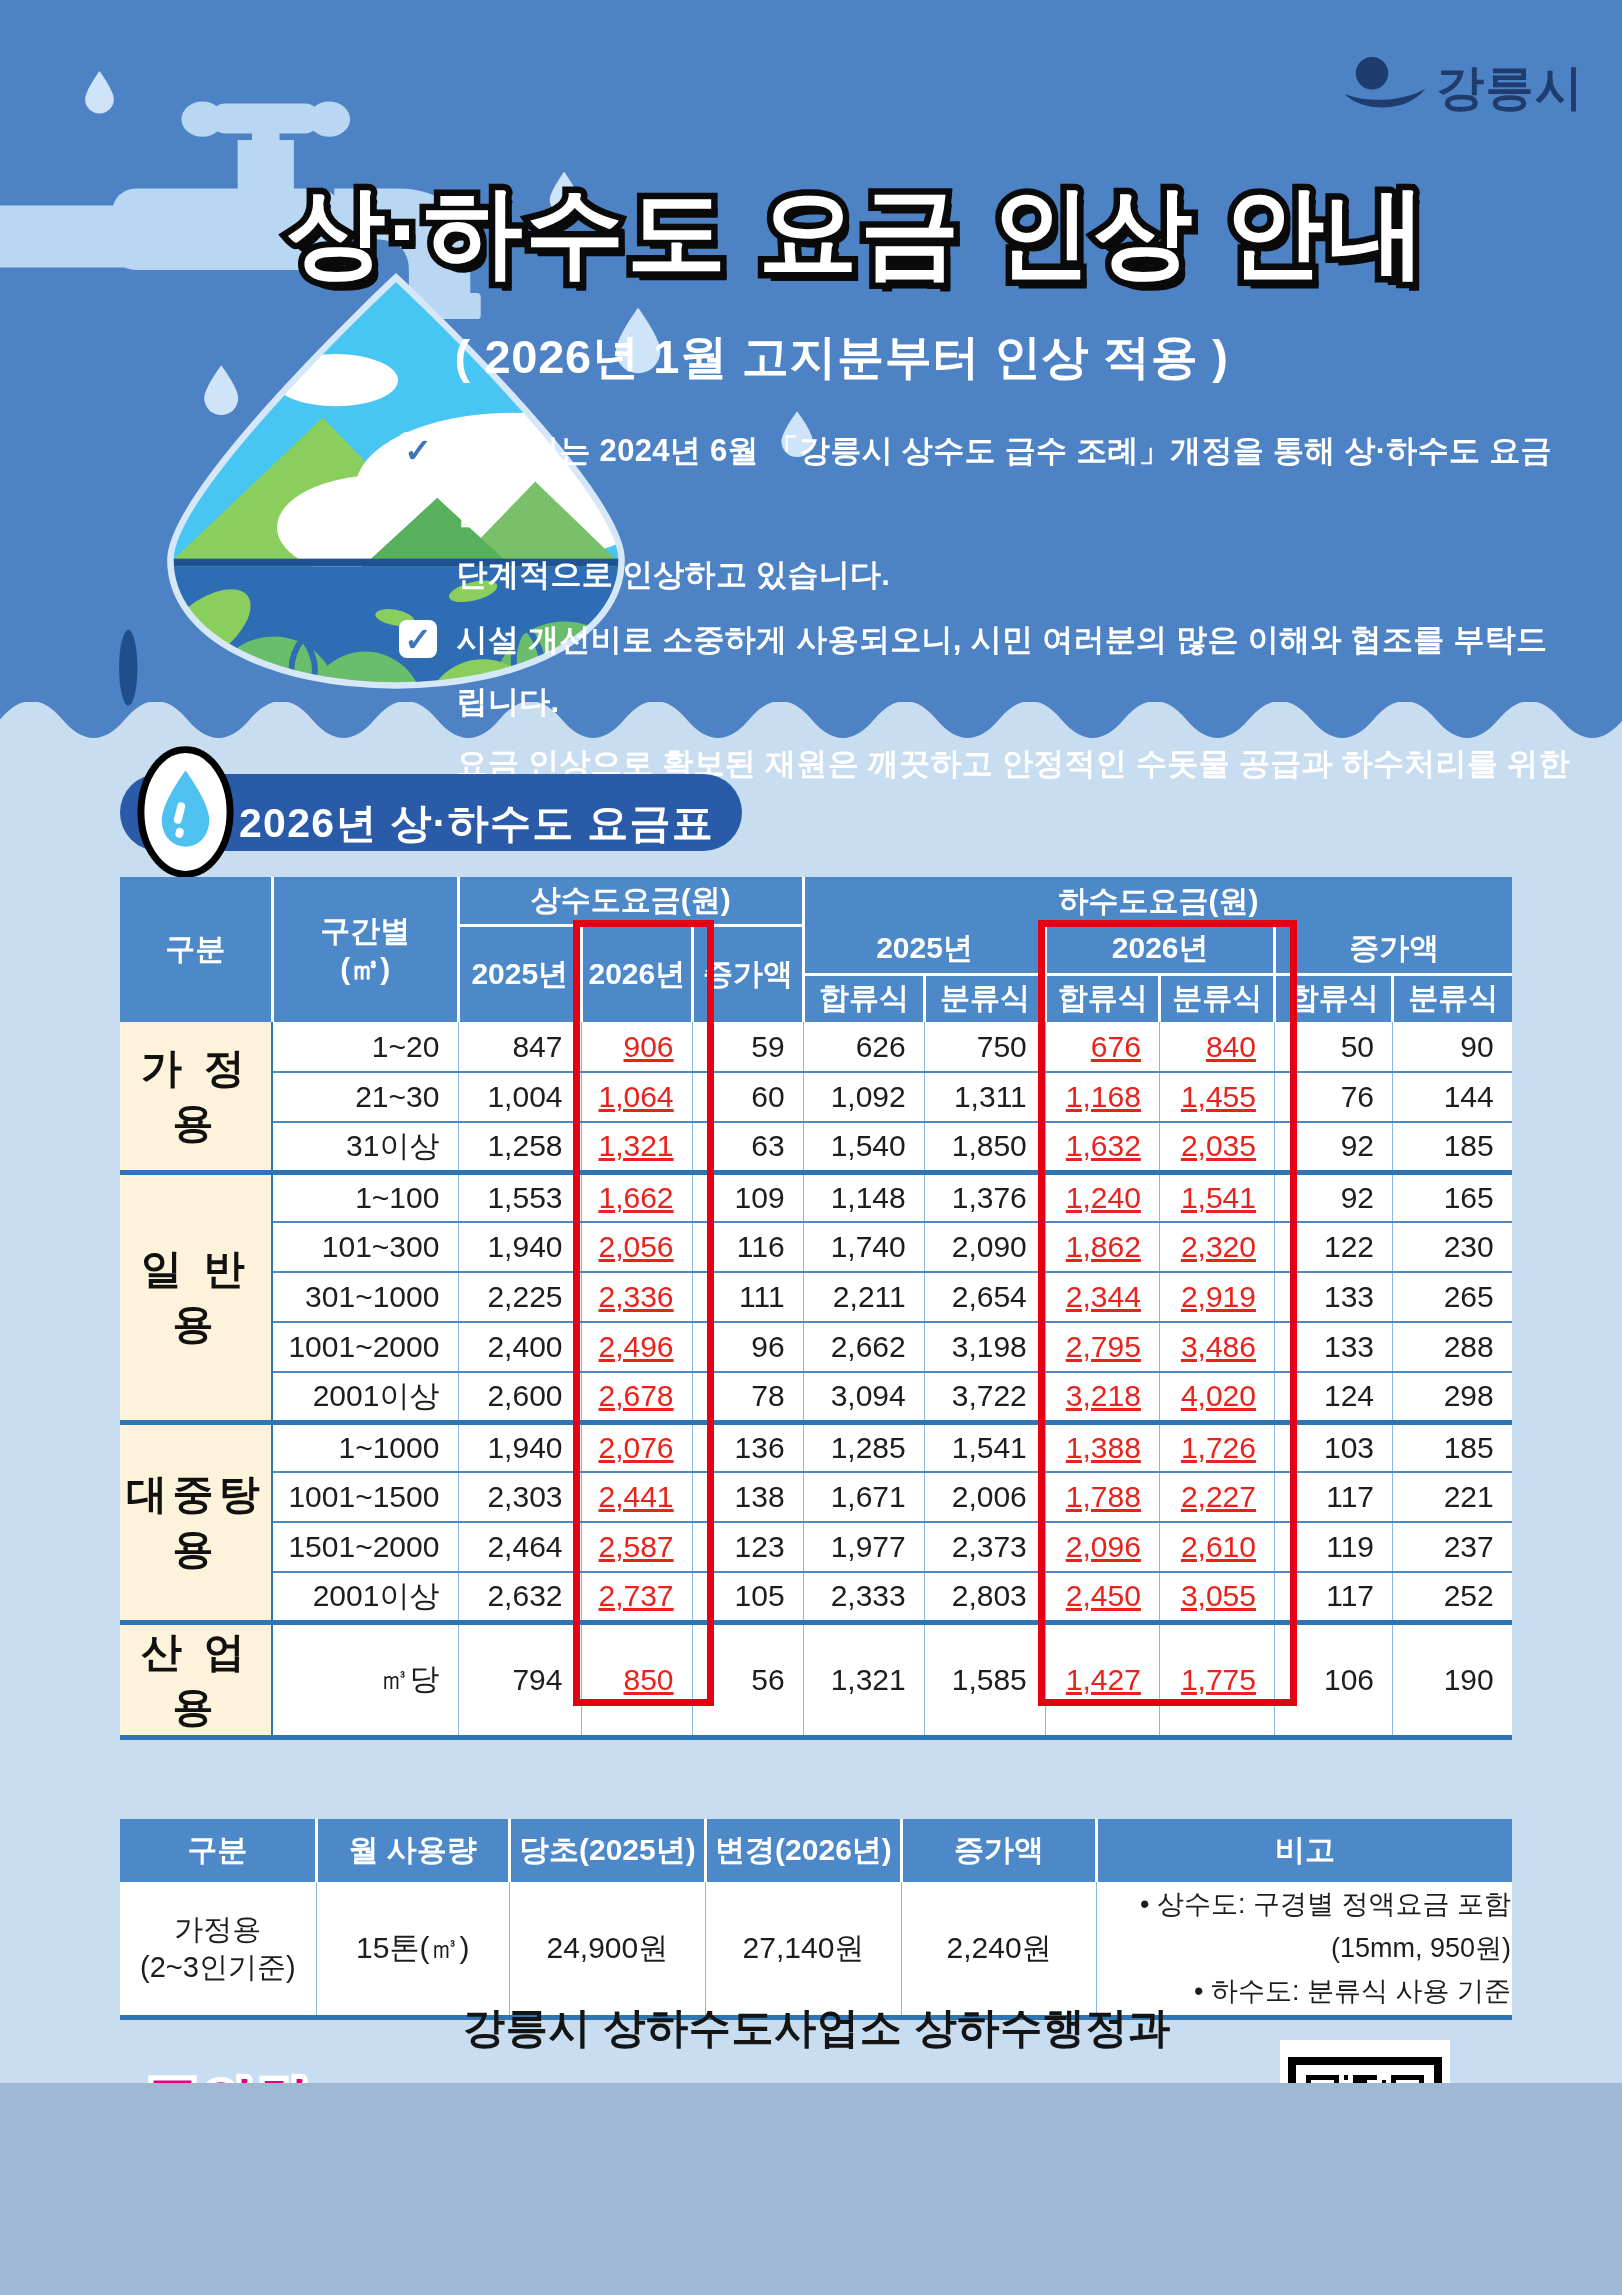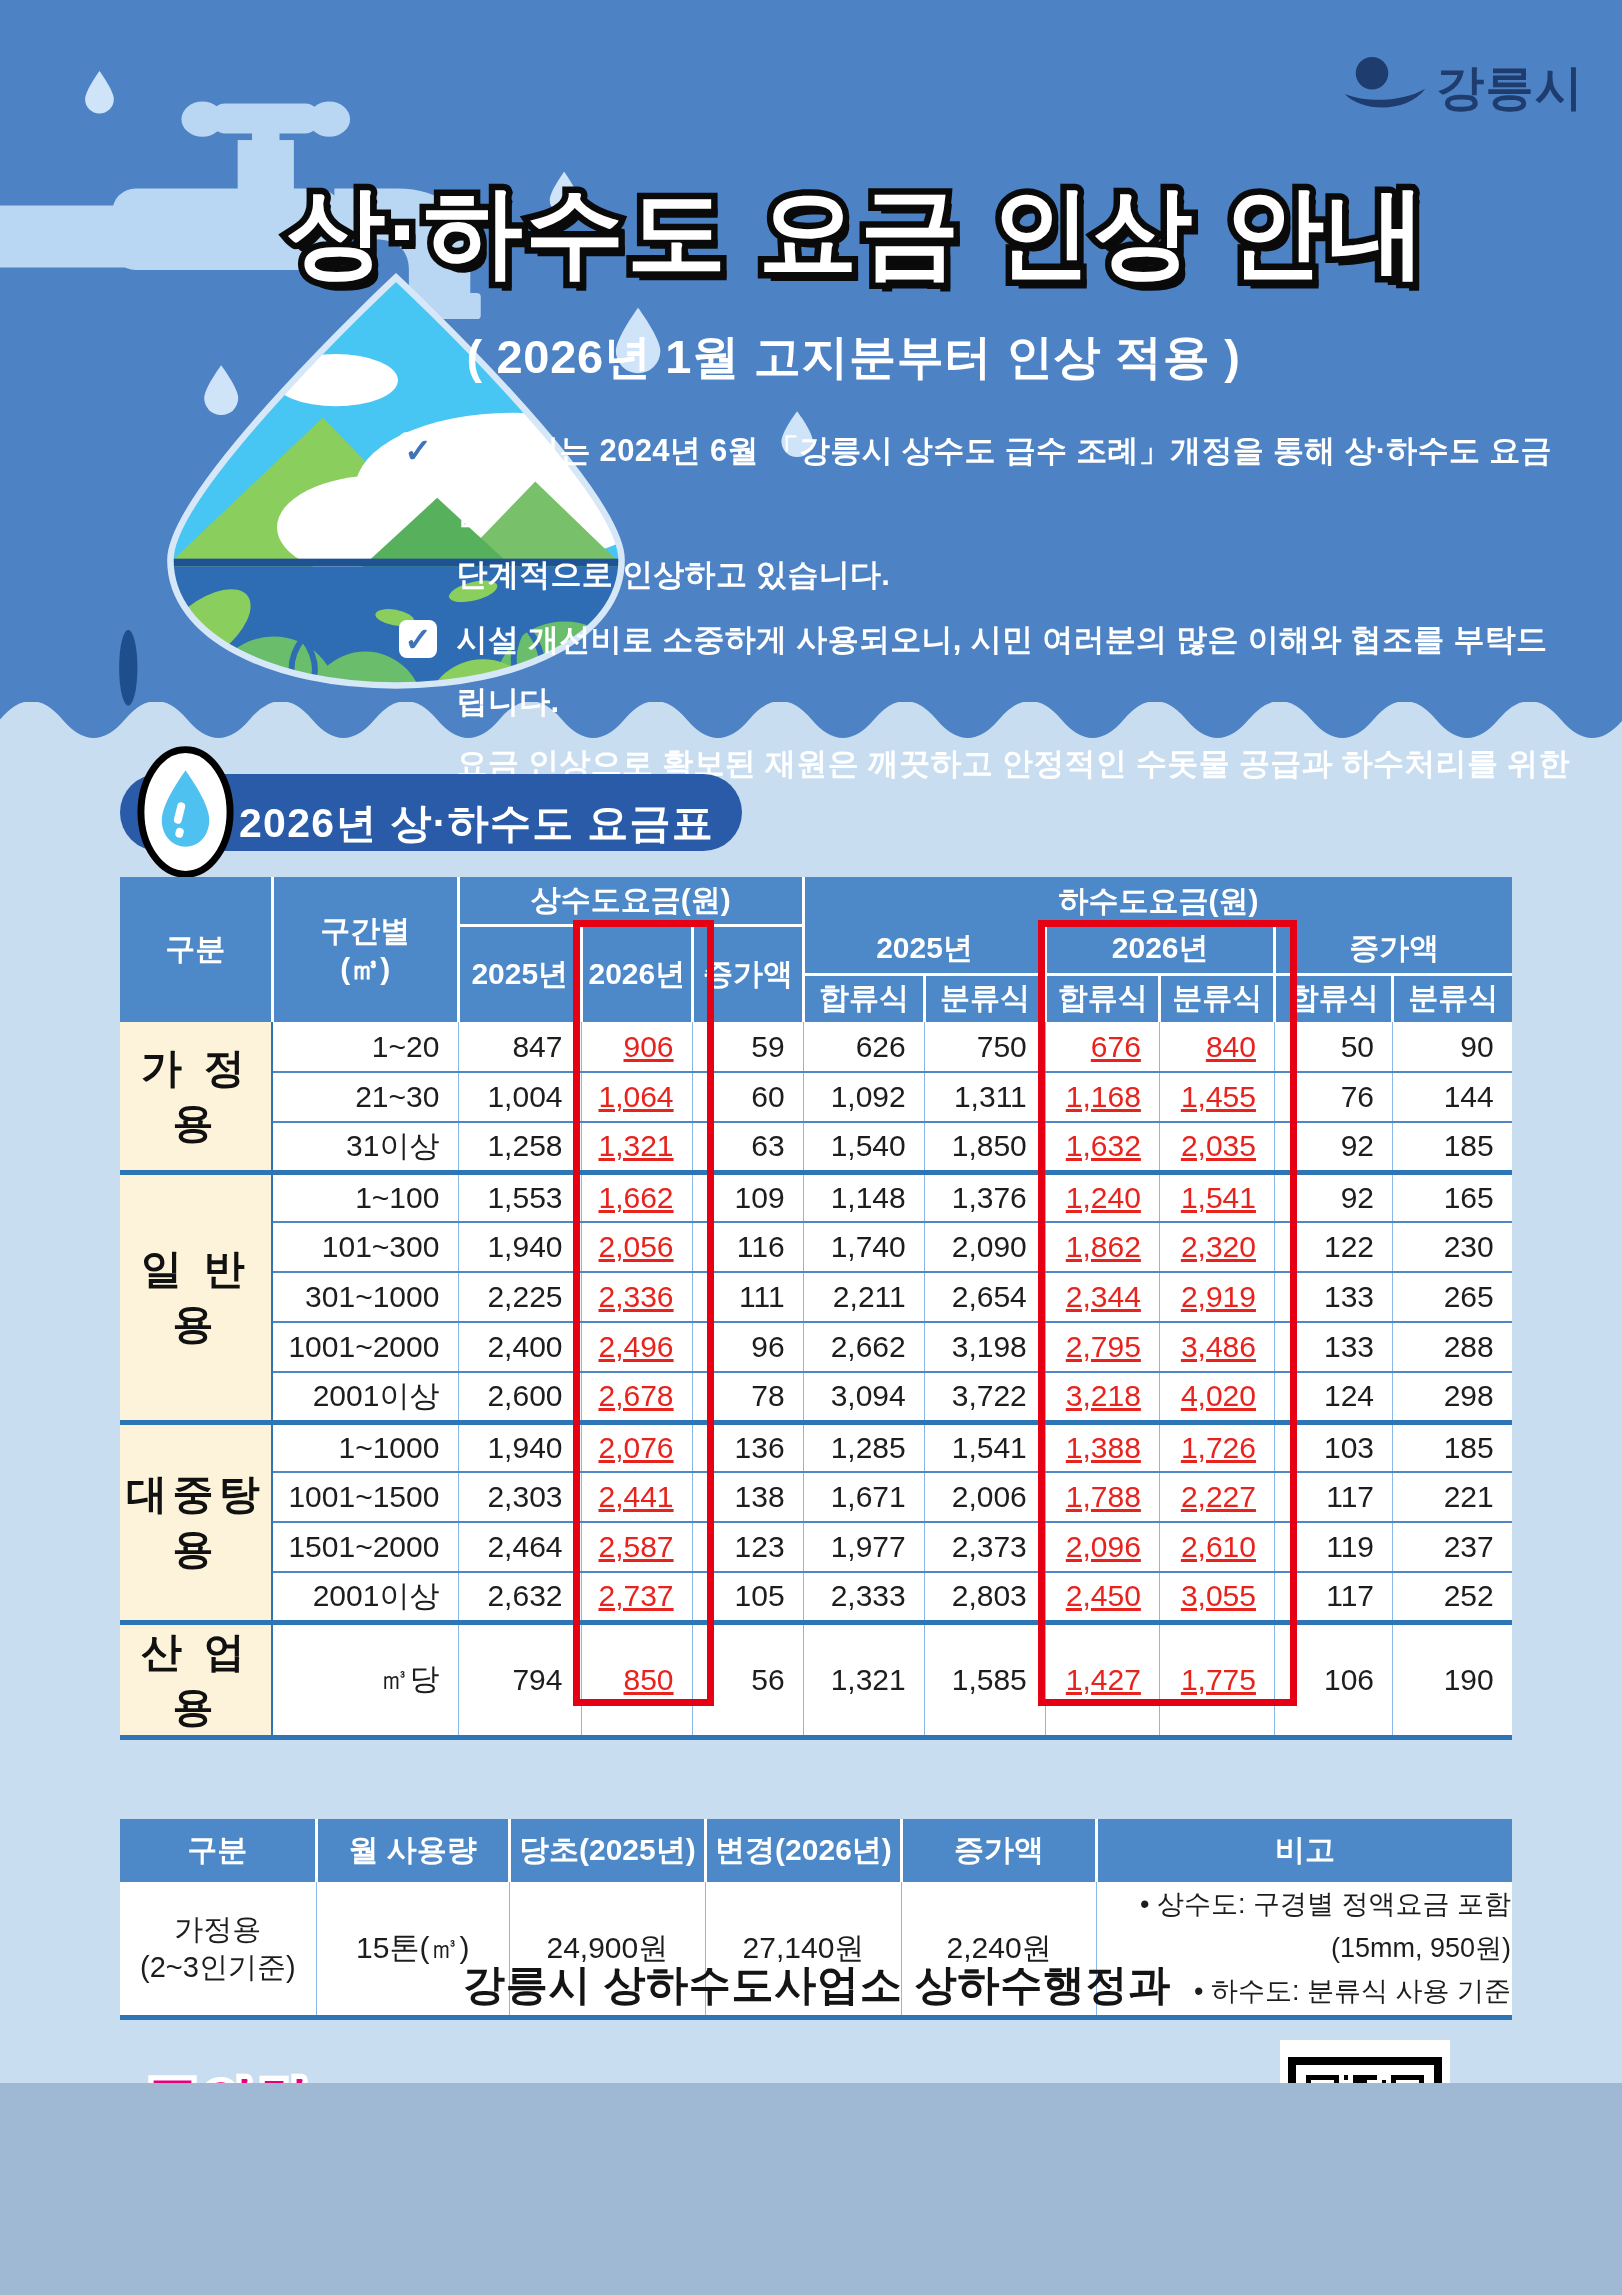--- a/index.html
+++ b/index.html
@@ -12,21 +12,21 @@
   .wave{position:absolute;left:0;top:701px;width:1623px;height:37px;}
   .logo{position:absolute;left:1343px;top:55px;display:flex;align-items:center;gap:9.2px;}
   .logo-name{font-size:48px;font-weight:800;color:#1e3c6e;letter-spacing:1.3px;}
 
   .outlined{position:relative;display:block;width:100%;text-align:center;}
   .ot-stroke{position:absolute;left:0;top:0;width:100%;color:#0a0a0a;
              -webkit-text-stroke:13px #0a0a0a;text-shadow:6.5px 9.2px 0 #0a0a0a;}
   .ot-fill{position:relative;color:#fff;}
   .title-wrap{position:absolute;left:92px;top:175px;width:1531px;
               font-size:99px;font-weight:900;letter-spacing:2.6px;line-height:1.15;}
-  .subtitle{position:absolute;left:88px;top:326px;width:1531px;text-align:center;
+  .subtitle{position:absolute;left:76px;top:326px;width:1531px;text-align:center;
             font-size:47px;font-weight:800;color:#fff;letter-spacing:0.7px;}
 
   .notices{position:absolute;left:399px;top:420px;width:1178px;}
   .notice{display:flex;align-items:flex-start;gap:19.6px;margin-bottom:2.6px;}
   .checkbox{flex:0 0 auto;width:38px;height:38px;margin-top:11.8px;background:#fff;border-radius:7.9px;
             color:#3f74b8;font-size:33px;font-weight:900;display:flex;align-items:center;justify-content:center;}
   .notice-lines{font-size:31px;font-weight:600;color:#fff;line-height:62px;letter-spacing:0.3px;}
 
   
   .pill{position:absolute;height:77px;background:#2a5ba8;border-radius:39px;
@@ -67,21 +67,21 @@
   .cat2 div{line-height:1.3;font-size:29px;}
   .notes{text-align:left;padding-left:29px;}
   .notes div{font-size:27px;line-height:1.62;color:#1d1d1d;}
   .notes div.indent{padding-left:110px;}
 
   
   .contact{position:absolute;left:145px;top:2066px;font-size:55px;font-weight:900;}
   .contact .ot-stroke{-webkit-text-stroke:10.5px #fff;color:#fff;text-shadow:4.6px 5.9px 0 #f5b9d6;}
   .contact .ot-fill{color:#e5007e;}
   .divider{position:absolute;left:420px;top:2085px;width:4.6px;height:211px;background:#2e75b6;}
-  .office{position:absolute;left:463px;top:1957px;font-size:42px;font-weight:800;color:#141414;letter-spacing:0.7px;}
+  .office{position:absolute;left:463px;top:2000px;font-size:42px;font-weight:800;color:#141414;letter-spacing:0.7px;}
   .phone-row{position:absolute;left:458px;top:2138px;display:flex;align-items:center;gap:14.4px;}
   .phone-ic{width:51px;height:51px;border-radius:50%;background:#e5007e;color:#fff;font-size:31px;
             display:flex;align-items:center;justify-content:center;}
   .phone-num{font-size:48px;font-weight:800;color:#101010;letter-spacing:0.7px;}
   .home-row{position:absolute;left:576px;top:2193px;display:flex;align-items:center;gap:17px;}
   .home-text{position:relative;font-size:32px;font-weight:900;letter-spacing:0.7px;white-space:nowrap;}
   .home-text .ot-stroke{-webkit-text-stroke:9.2px #0a0a0a;text-shadow:none;}
   .hand{position:relative;font-size:72px;color:#fff;-webkit-text-stroke:3.9px #000;line-height:1;}
   .qr{position:absolute;left:1280px;top:2040px;width:170px;height:187px;background:#fff;
       display:flex;align-items:center;justify-content:center;}

